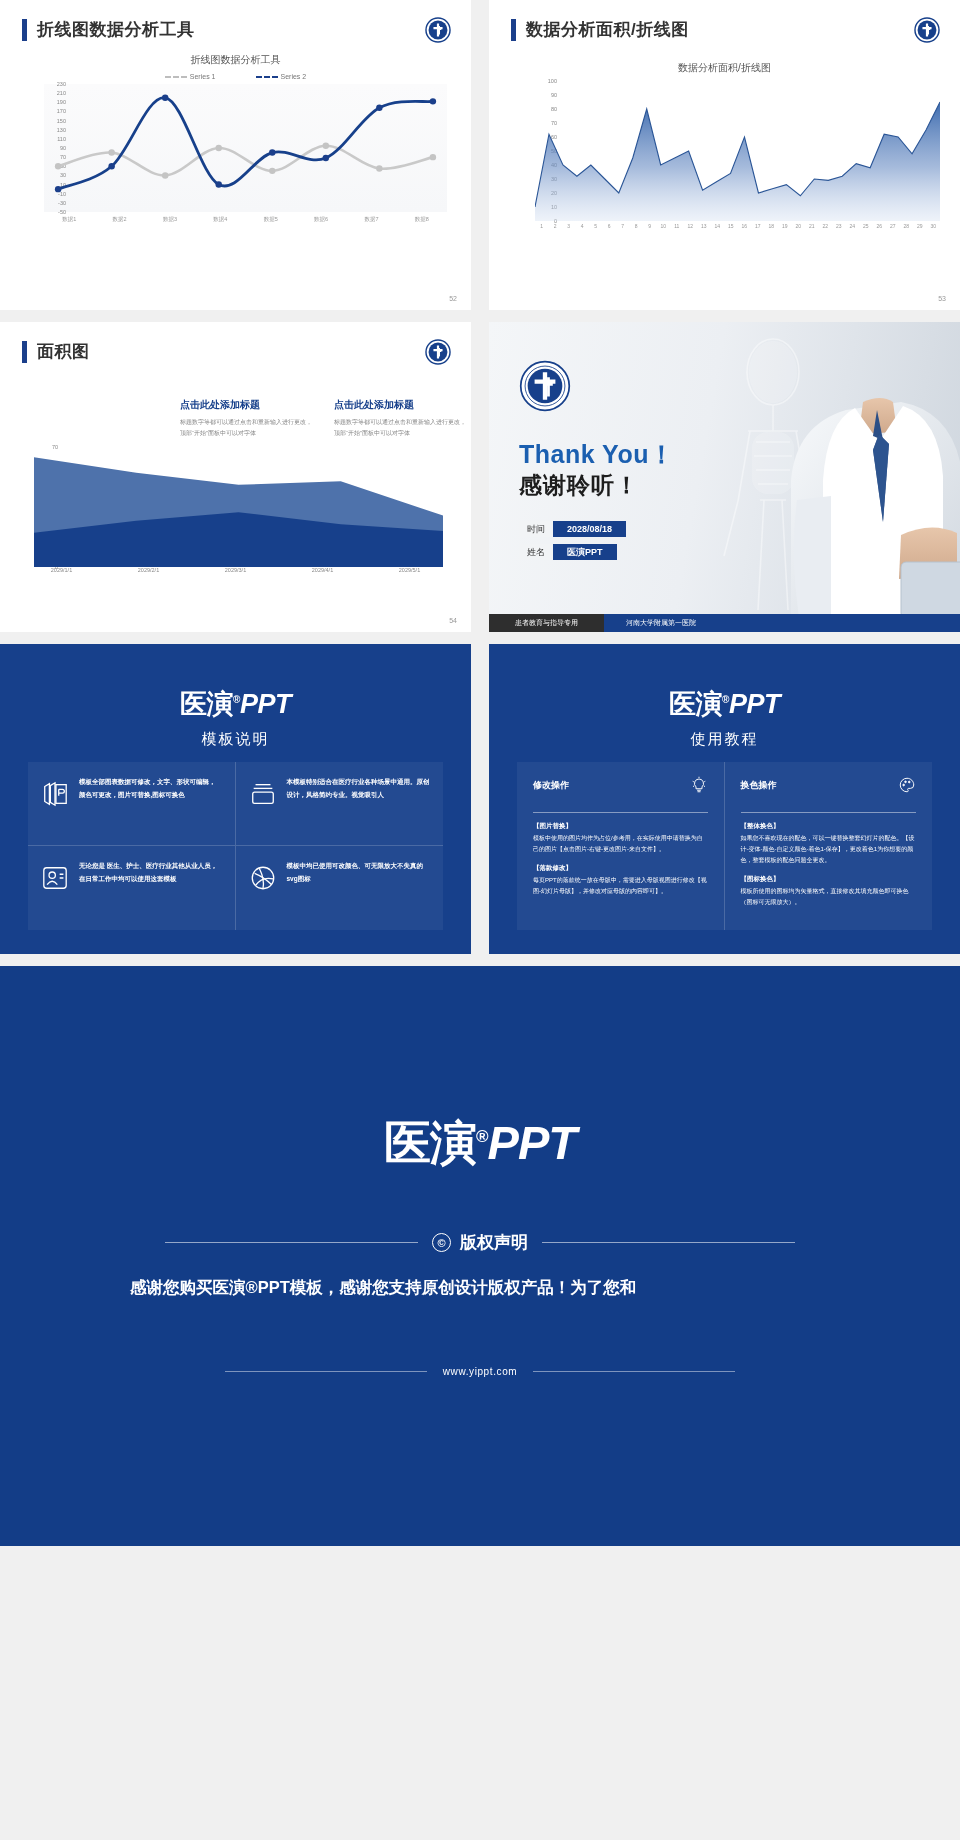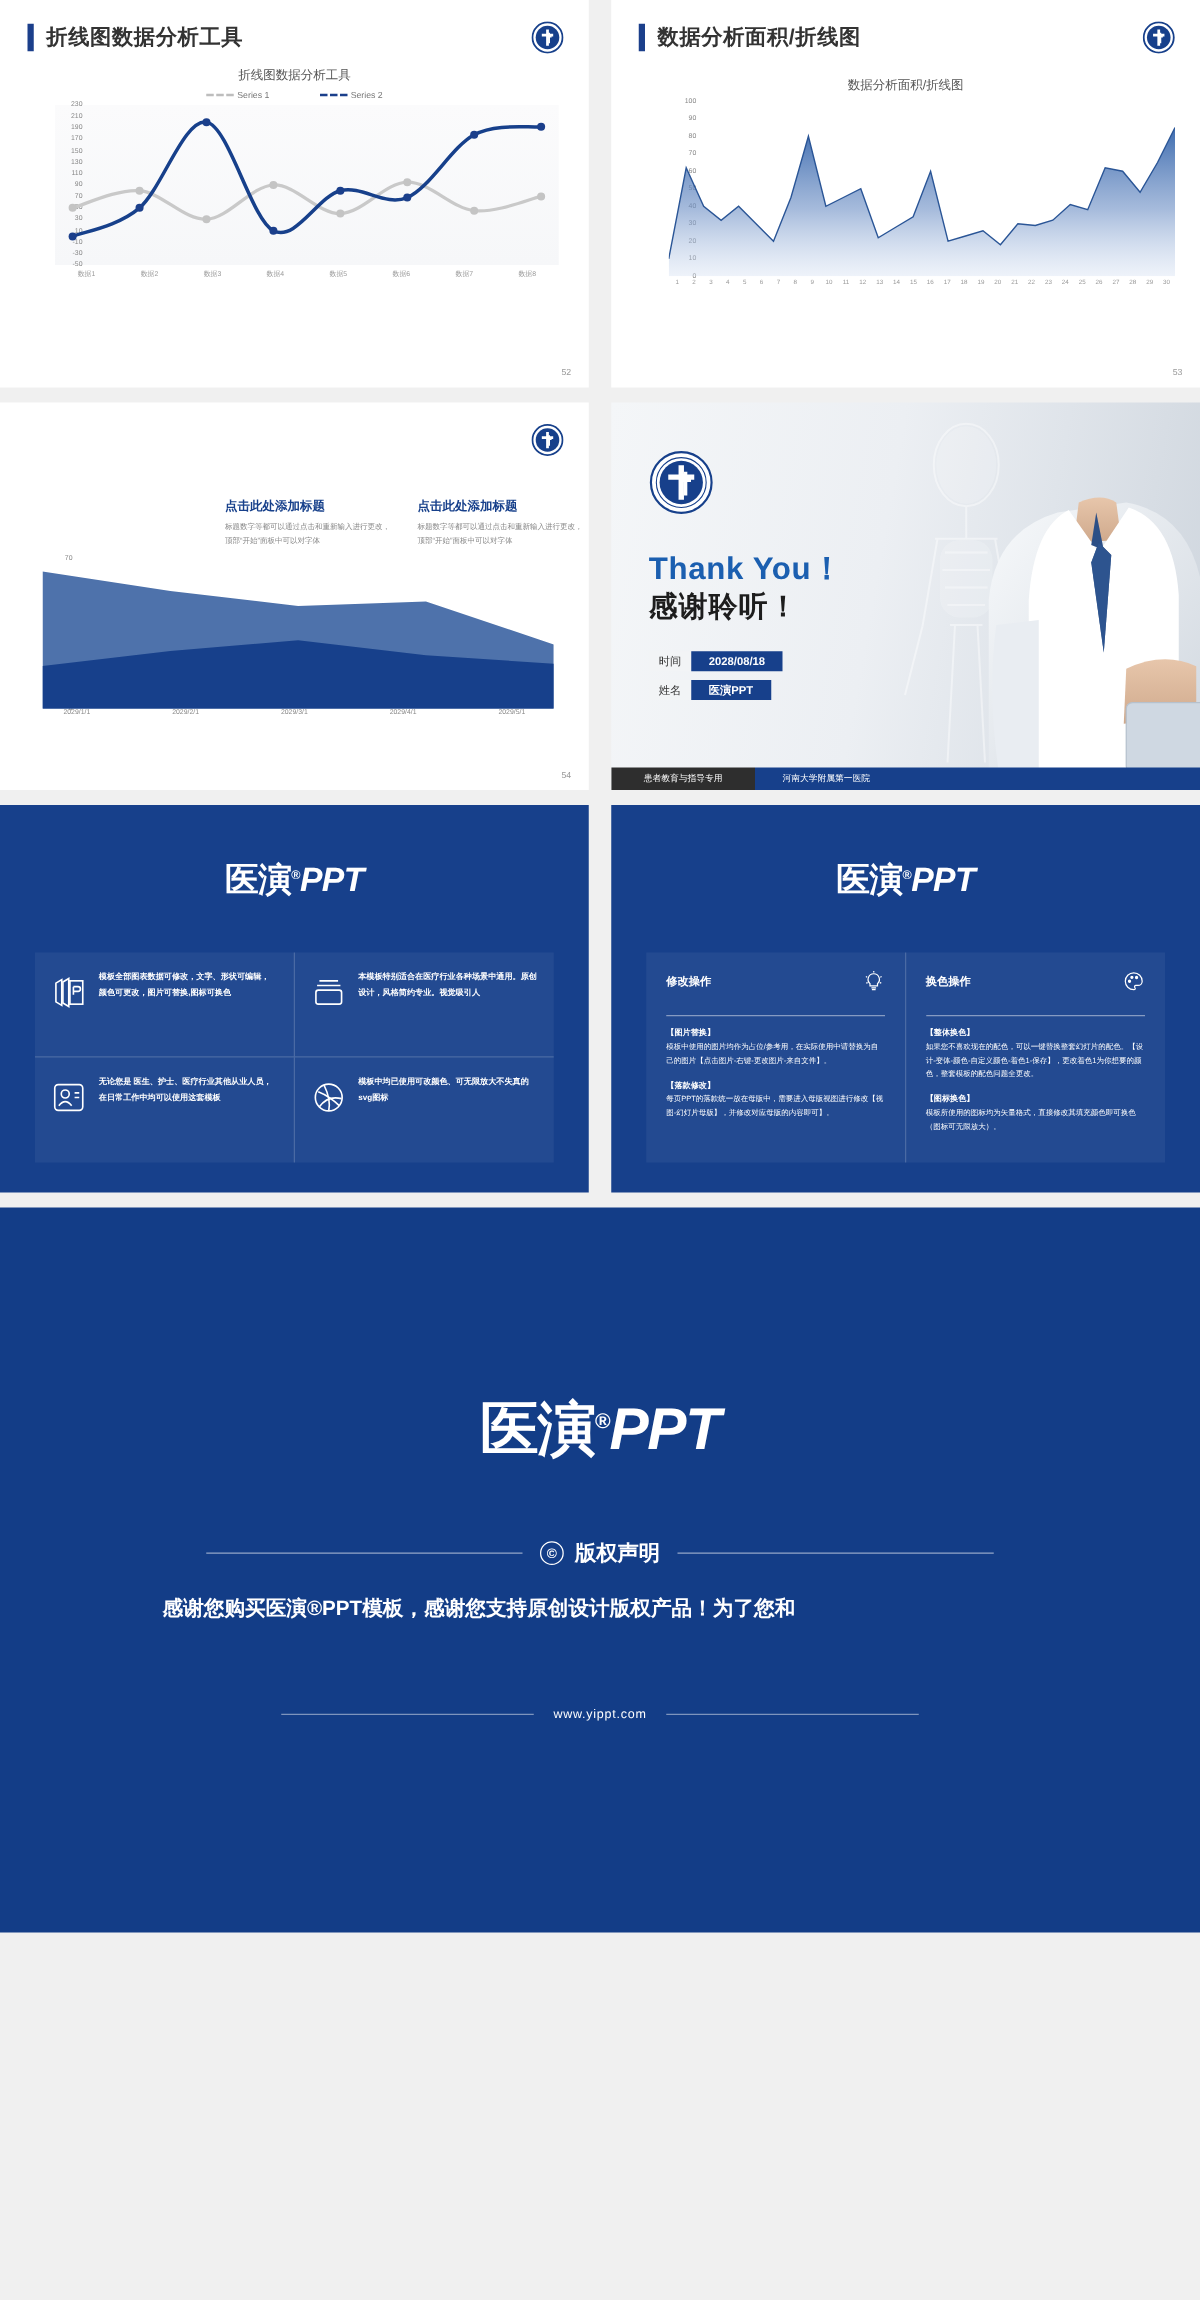--- a/index.html
+++ b/index.html
@@ -261,20 +261,24 @@
       </div>
       <div class="pagenum">53</div>
     </div>
   </div>
 
   <div class="gap"></div>
 
   <div class="row">
 
     <div class="slide">
+      <div class="s-head">
+        <div class="s-bar"></div>
+        <div class="s-title">面积图</div>
+      </div>
       <div class="s-logo">
         <svg viewBox="0 0 40 40" width="26" height="26">
           <circle cx="20" cy="20" r="18.5" fill="#fff" stroke="#17408b" stroke-width="2.2"></circle>
           <circle cx="20" cy="20" r="14.5" fill="#17408b"></circle>
           <path d="M20 10 v20 M13 17 h14" stroke="#fff" stroke-width="3.4" fill="none"></path>
           <path d="M22 14 v13 M20 19 h5" stroke="#fff" stroke-width="2.2" fill="none"></path>
         </svg>
       </div>
 
       <div class="note-cols">
@@ -381,20 +385,21 @@
 
   <div class="gap"></div>
 
   <div class="row">
 
     <div class="slide blue">
       <div class="brand">
         <div class="logo-txt">
           <span class="zh">医演</span><sup>®</sup><span>PPT</span>
         </div>
+        <div class="sub">模板说明</div>
       </div>
       <div class="cards two-row">
         <div class="card">
           <span class="ico">
             <svg viewBox="0 0 30 30" width="28" height="28" fill="none" stroke="#fff" stroke-width="1.4">
               <path d="M4 7 L9 4 v22 L4 23z"></path>
                 <path d="M10 6 L15 3 v24 l-5 -3z"></path>
               <rect x="16" y="5" width="11" height="20"></rect>
                 <path d="M19 10 h4 a2 2 0 0 1 0 4 h-4 v-4 v7"></path>
             </svg>
@@ -434,20 +439,21 @@
           <p>模板中均已使用可改颜色、可无限放大不失真的svg图标</p>
         </div>
       </div>
     </div>
 
     <div class="slide blue">
       <div class="brand">
         <div class="logo-txt">
           <span class="zh">医演</span><sup>®</sup><span>PPT</span>
         </div>
+        <div class="sub">使用教程</div>
       </div>
       <div class="tut">
         <div class="tcol">
           <div class="thead">
             <div class="t">修改操作</div>
             <span class="i">
               <svg viewBox="0 0 24 24" width="18" height="18" fill="none" stroke="#fff" stroke-width="1.3">
                 <path d="M12 4 a6 6 0 0 1 4 10.5 V17 h-8 v-2.5 A6 6 0 0 1 12 4z"></path>
                 <path d="M9.5 19 h5 M10 21 h4"></path>
                   <path d="M12 1 v1.6 M3.6 7 l1.4 .7 M20.4 7 l-1.4 .7 M4 14 l1.5 -.6 M20 14 l-1.5 -.6"></path>

